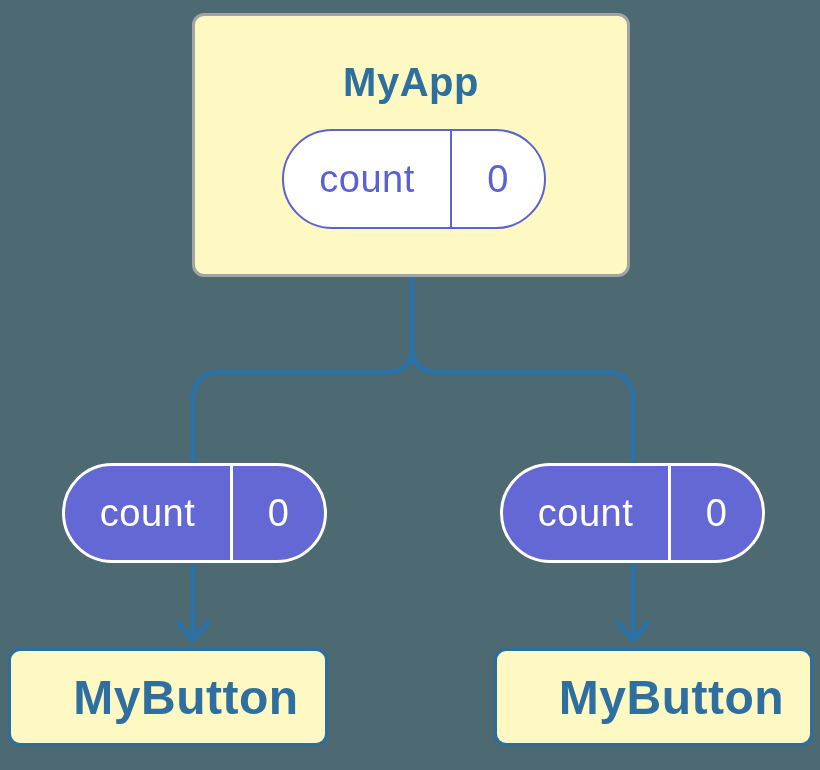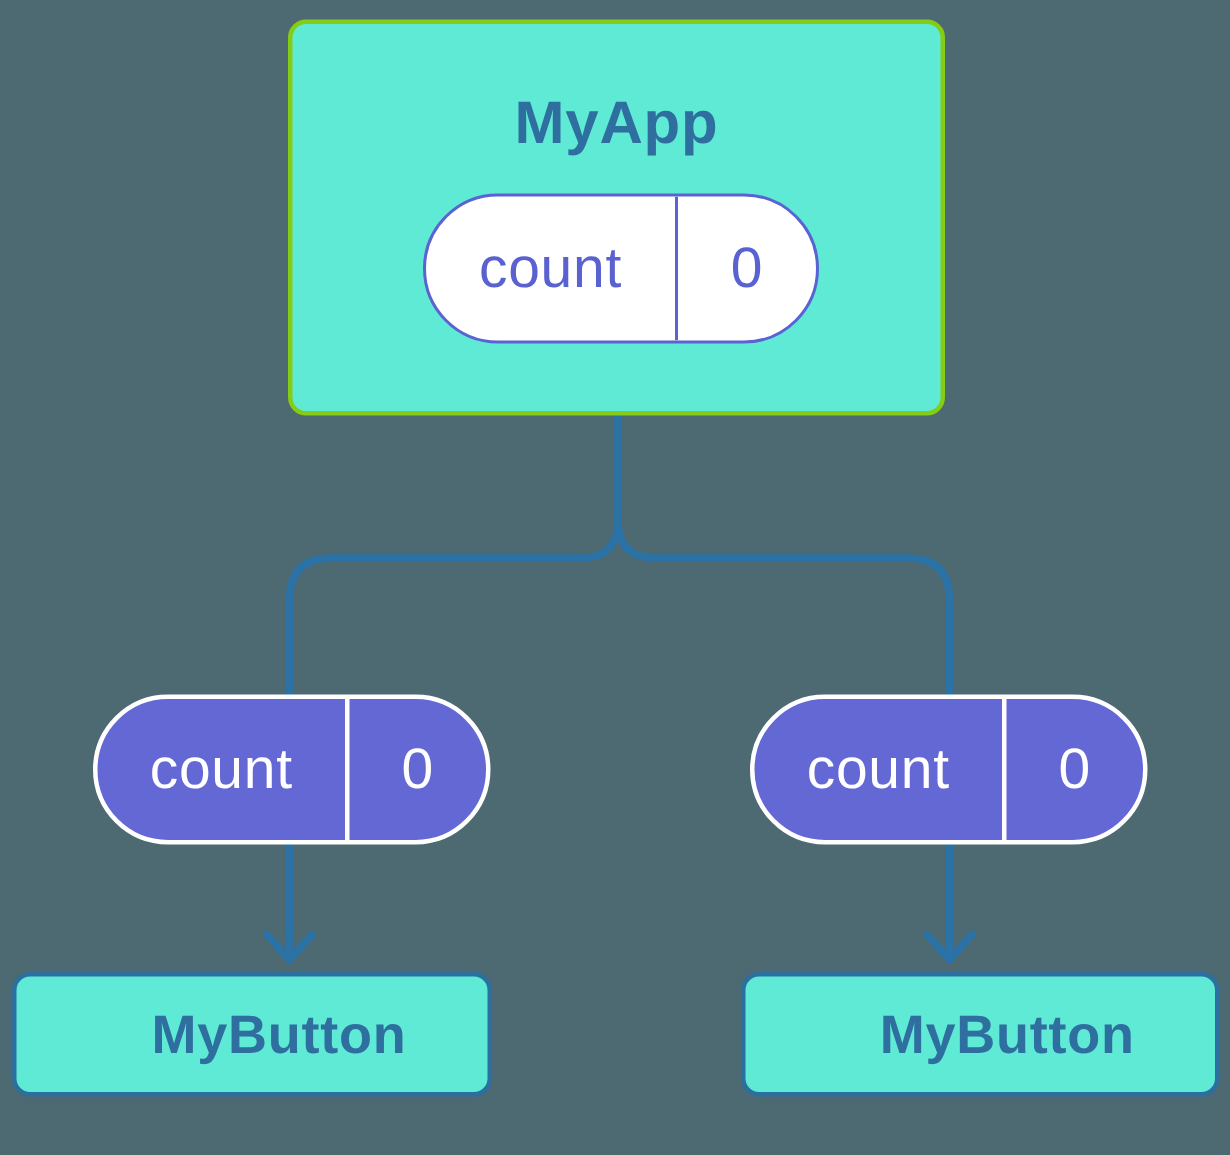--- a/index.html
+++ b/index.html
@@ -24,22 +24,22 @@
   }
   .connectors path {
     fill: none;
     stroke: #2B73A6;
     stroke-width: 5;
     stroke-linecap: round;
     stroke-linejoin: round;
   }
   .card {
     position: absolute;
-    background: #5eead4;
-    border: 3px solid #84cc16;
+    background: #fef9c3;
+    border: 3px solid #a3a3a3;
     border-radius: 12px;
     box-sizing: border-box;
     padding-left: 36px;
   }
   .card.root {
     left: 192px;
     top: 13px;
     width: 438px;
     height: 264px;
   }
@@ -93,25 +93,25 @@
     color: #FFFFFF;
   }
   .pill.solid .cell.value {
     width: 91px;
     border-left: 3px solid #FFFFFF;
   }
   .pill.solid.left { left: 62px; }
   .pill.solid.right { left: 500px; }
   .card.leaf {
     top: 648px;
-    height: 83px;
+    height: 98px;
     display: flex;
     align-items: center;
     justify-content: center;
-    font-size: 36px;
+    font-size: 48px;
     font-weight: 600;
     letter-spacing: 0.5px;
     color: #2F6F9F;
     border-color: #2B6F9F;
   }
   .card.leaf.left { left: 8px; width: 320px; }
   .card.leaf.right { left: 494px; width: 319px; }
 </style>
 </head>
 <body>

